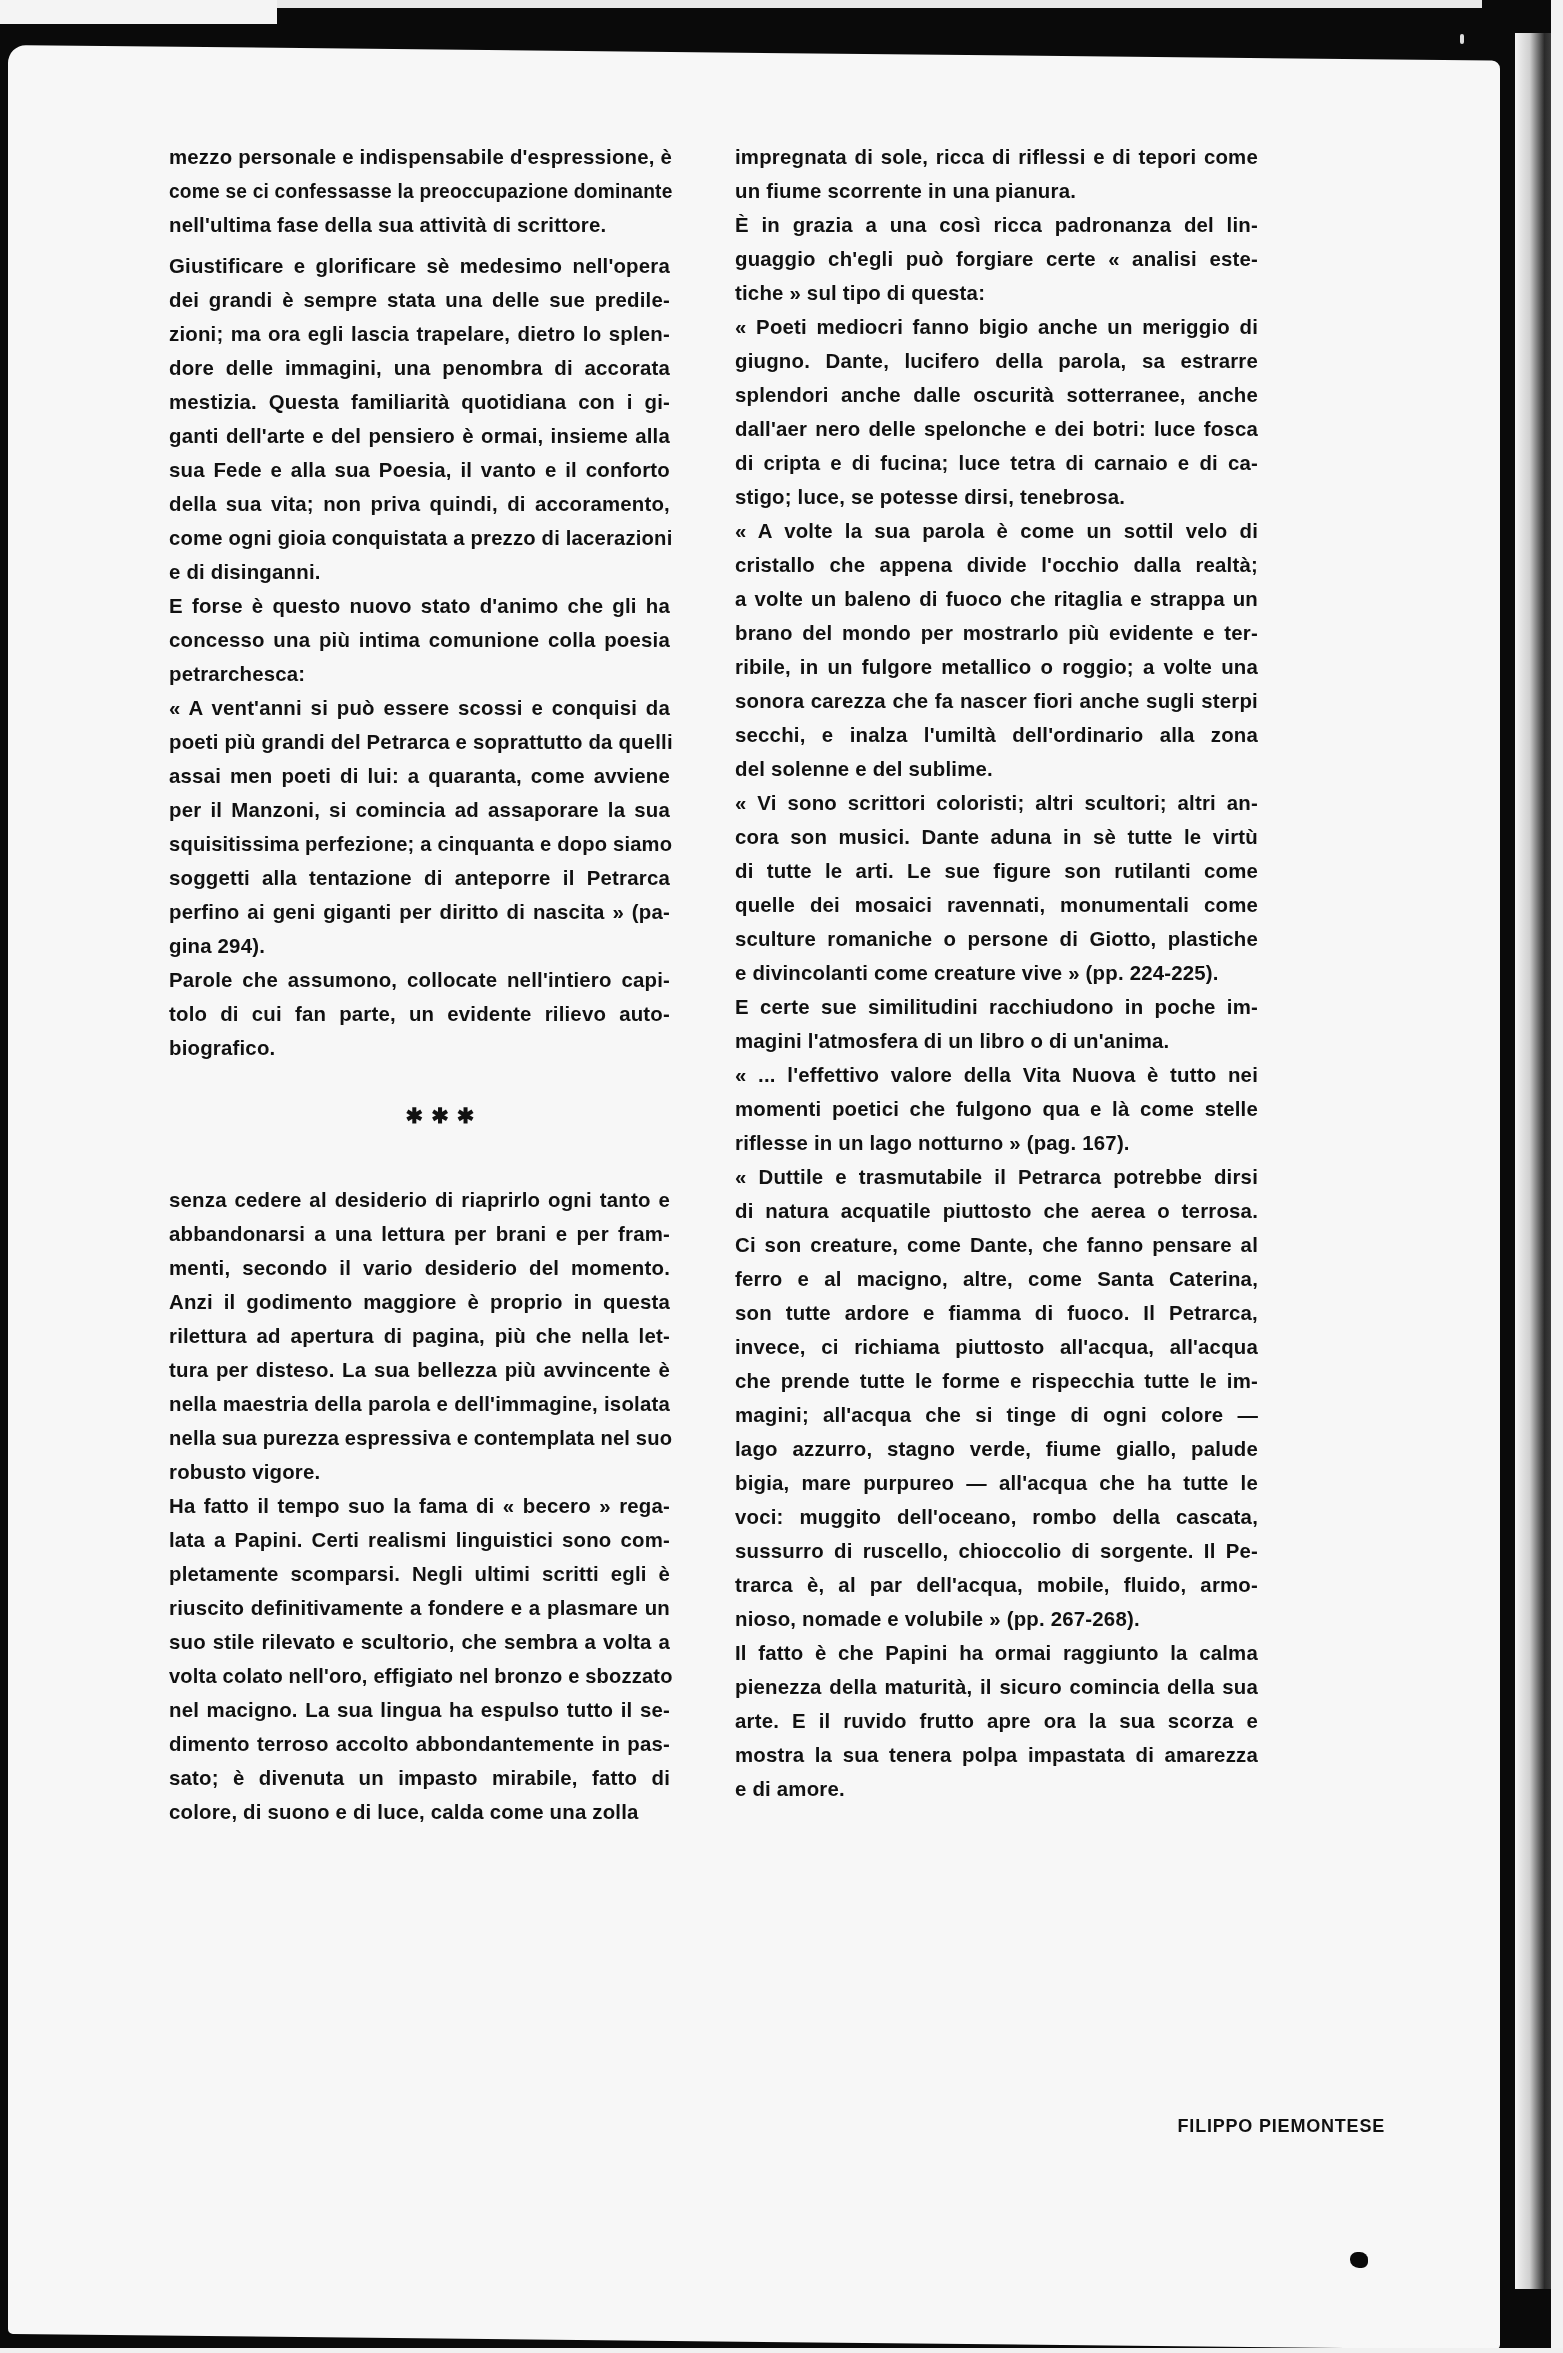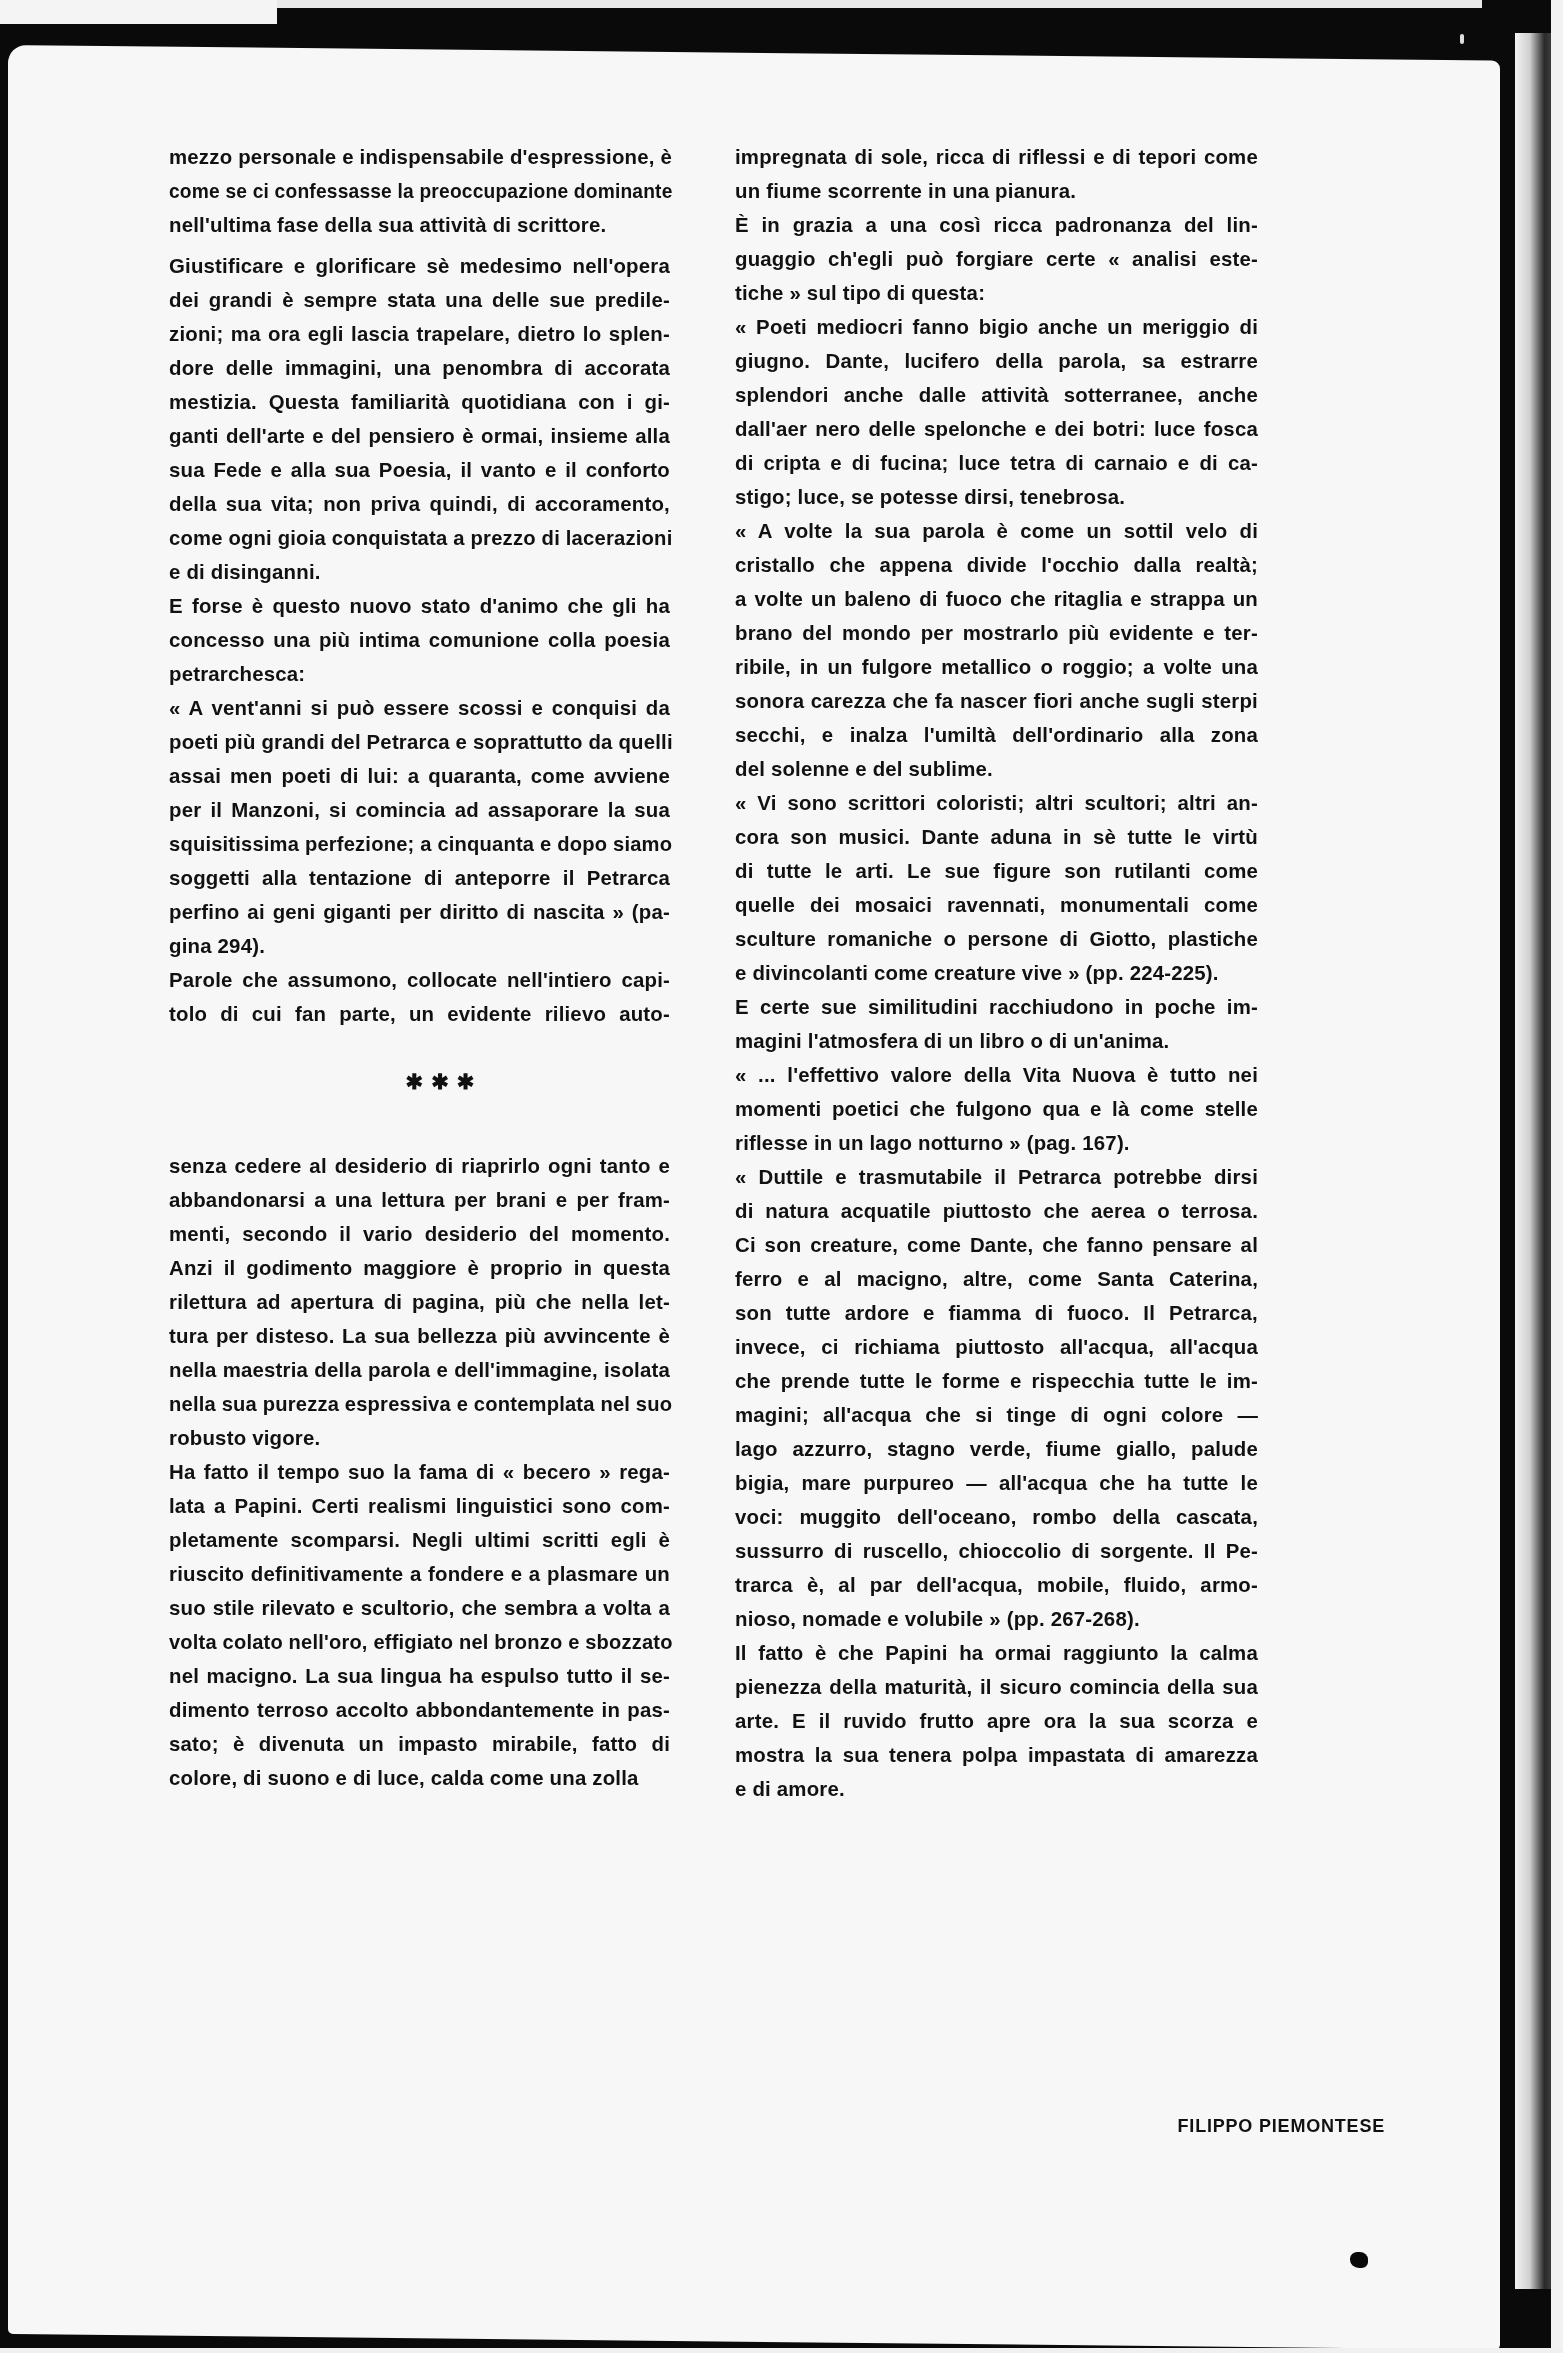--- a/index.html
+++ b/index.html
@@ -117,20 +117,21 @@
         <span class="line" style="display: block;">assai men poeti di lui: a quaranta, come avviene</span>
         <span class="line" style="display: block;">per il Manzoni, si comincia ad assaporare la sua</span>
         <span class="line" style="display: block; transform: scaleX(0.9872); width: 507px; text-align: left;">squisitissima perfezione; a cinquanta e dopo siamo</span>
         <span class="line" style="display: block;">soggetti alla tentazione di anteporre il Petrarca</span>
         <span class="line" style="display: block;">perfino ai geni giganti per diritto di nascita » (pa-</span>
         <span class="line last" style="display: block;">gina 294).</span>
       </div>
       <div>
         <span class="line" style="display: block;">Parole che assumono, collocate nell'intiero capi-</span>
         <span class="line" style="display: block;">tolo di cui fan parte, un evidente rilievo auto-</span>
+        <span class="line last" style="display: block;">biografico.</span>
       </div>
       <div class="gap"></div>
       <span class="stars">✱✱✱</span>
       <div class="gap"></div>
       <div class="gap" style="height: 16.3px;"></div>
       <div>
         <span class="line" style="display: block;">senza cedere al desiderio di riaprirlo ogni tanto e</span>
         <span class="line" style="display: block;">abbandonarsi a una lettura per brani e per fram-</span>
         <span class="line" style="display: block;">menti, secondo il vario desiderio del momento.</span>
         <span class="line" style="display: block;">Anzi il godimento maggiore è proprio in questa</span>
@@ -159,21 +160,21 @@
         <span class="line last" style="display: block;">un fiume scorrente in una pianura.</span>
       </div>
       <div>
         <span class="line" style="display: block;">È in grazia a una così ricca padronanza del lin-</span>
         <span class="line" style="display: block;">guaggio ch'egli può forgiare certe « analisi este-</span>
         <span class="line last" style="display: block;">tiche » sul tipo di questa:</span>
       </div>
       <div>
         <span class="line" style="display: block;">« Poeti mediocri fanno bigio anche un meriggio di</span>
         <span class="line" style="display: block;">giugno. Dante, lucifero della parola, sa estrarre</span>
-        <span class="line" style="display: block;">splendori anche dalle attività sotterranee, anche</span>
+        <span class="line" style="display: block;">splendori anche dalle oscurità sotterranee, anche</span>
         <span class="line" style="display: block;">dall'aer nero delle spelonche e dei botri: luce fosca</span>
         <span class="line" style="display: block;">di cripta e di fucina; luce tetra di carnaio e di ca-</span>
         <span class="line last" style="display: block;">stigo; luce, se potesse dirsi, tenebrosa.</span>
       </div>
       <div>
         <span class="line" style="display: block;">« A volte la sua parola è come un sottil velo di</span>
         <span class="line" style="display: block;">cristallo che appena divide l'occhio dalla realtà;</span>
         <span class="line" style="display: block;">a volte un baleno di fuoco che ritaglia e strappa un</span>
         <span class="line" style="display: block;">brano del mondo per mostrarlo più evidente e ter-</span>
         <span class="line" style="display: block;">ribile, in un fulgore metallico o roggio; a volte una</span>

